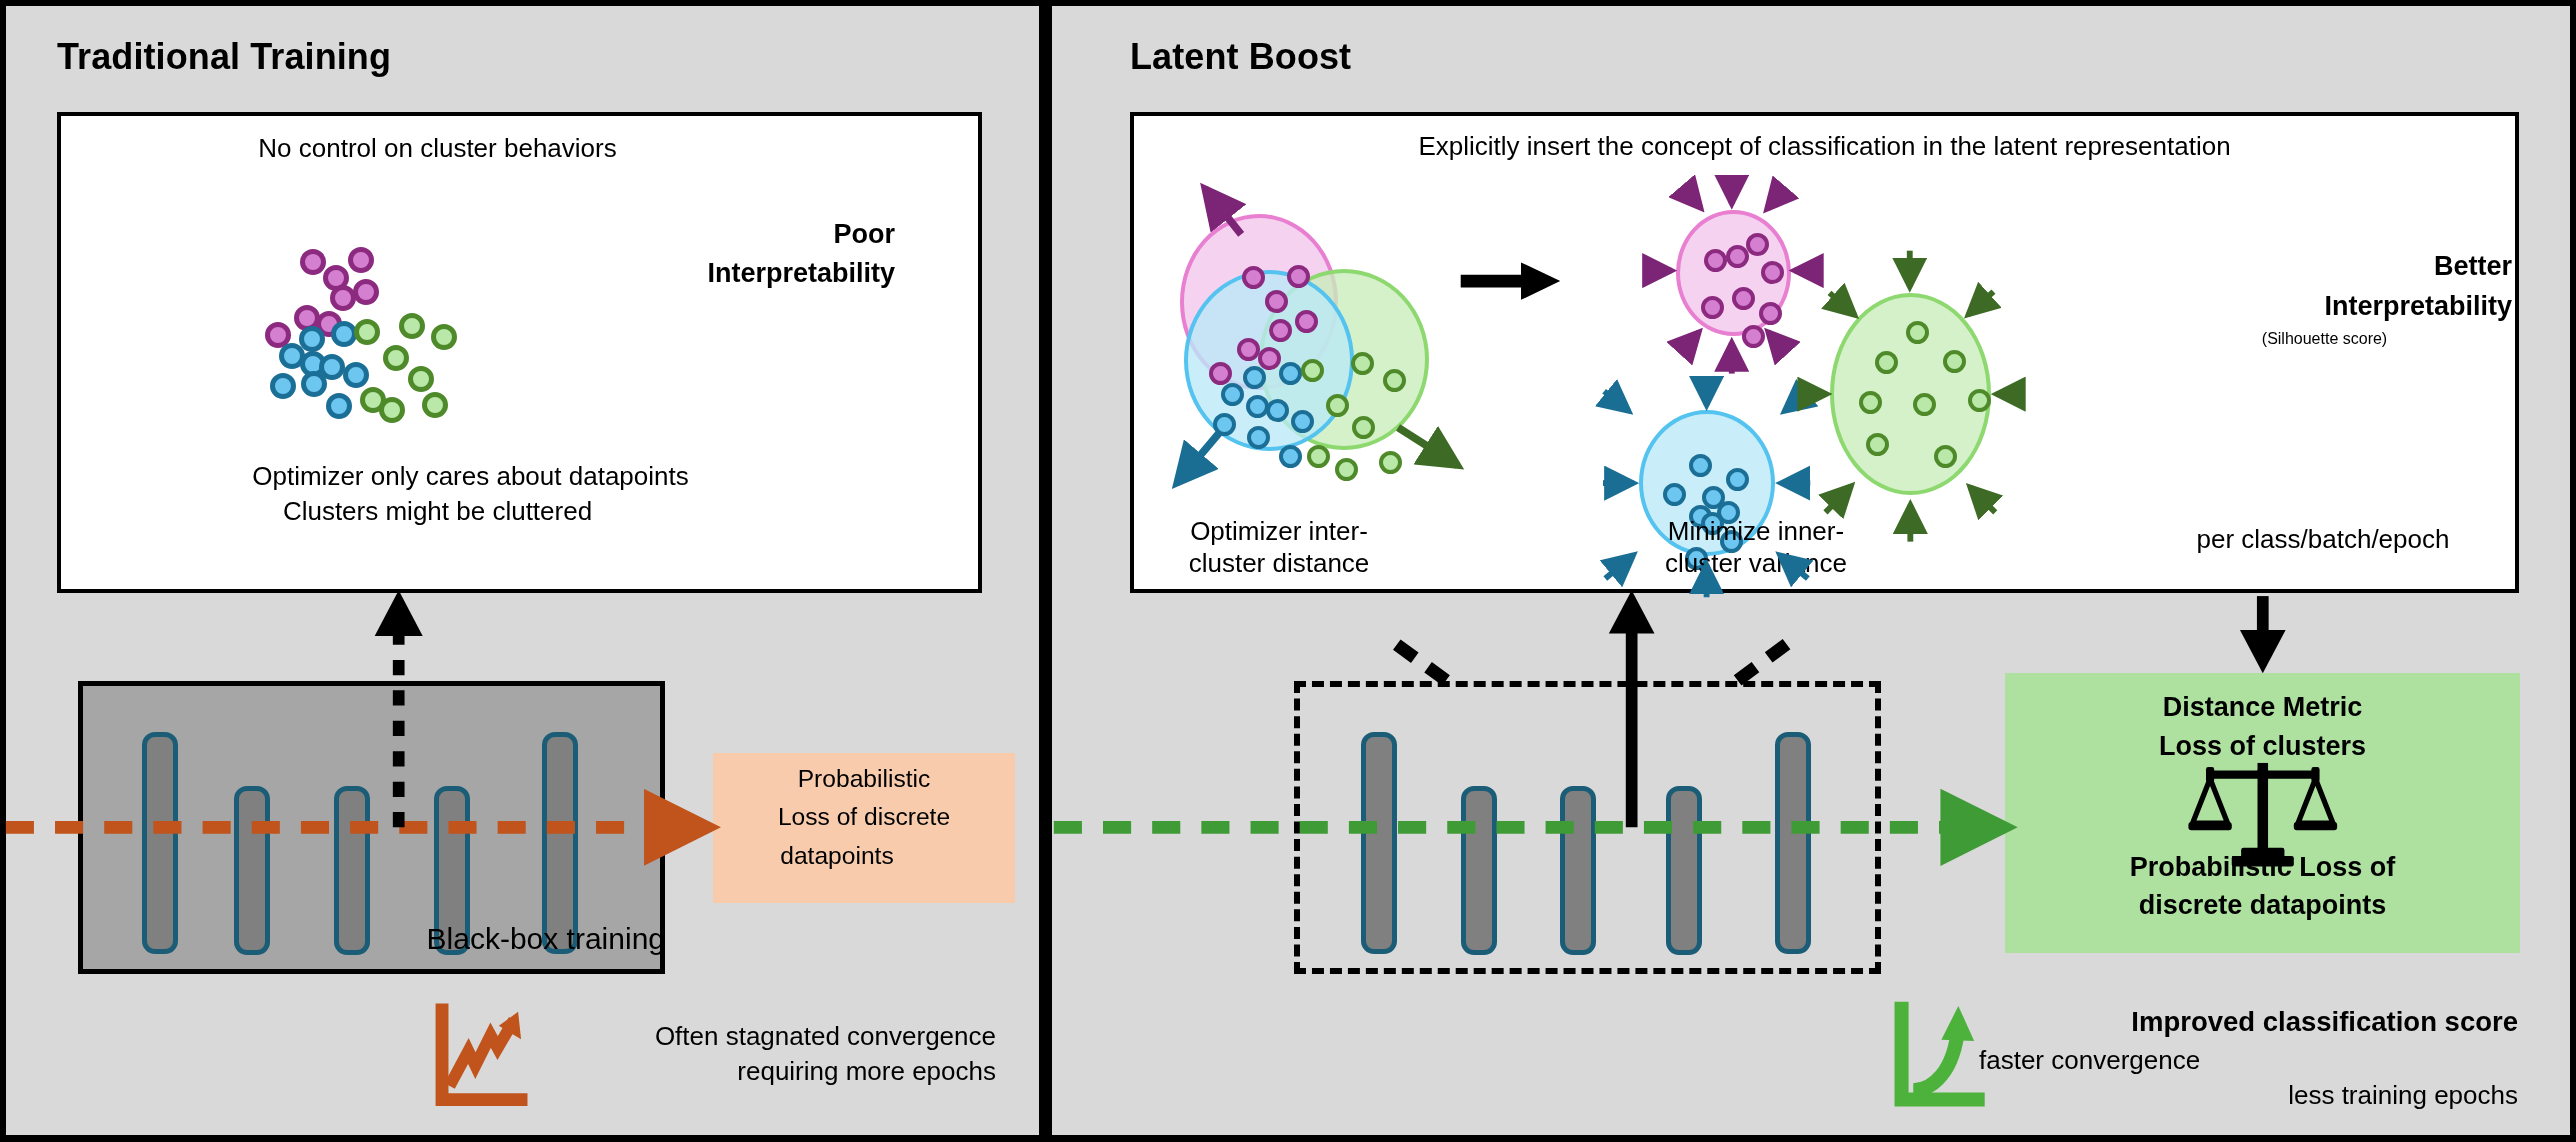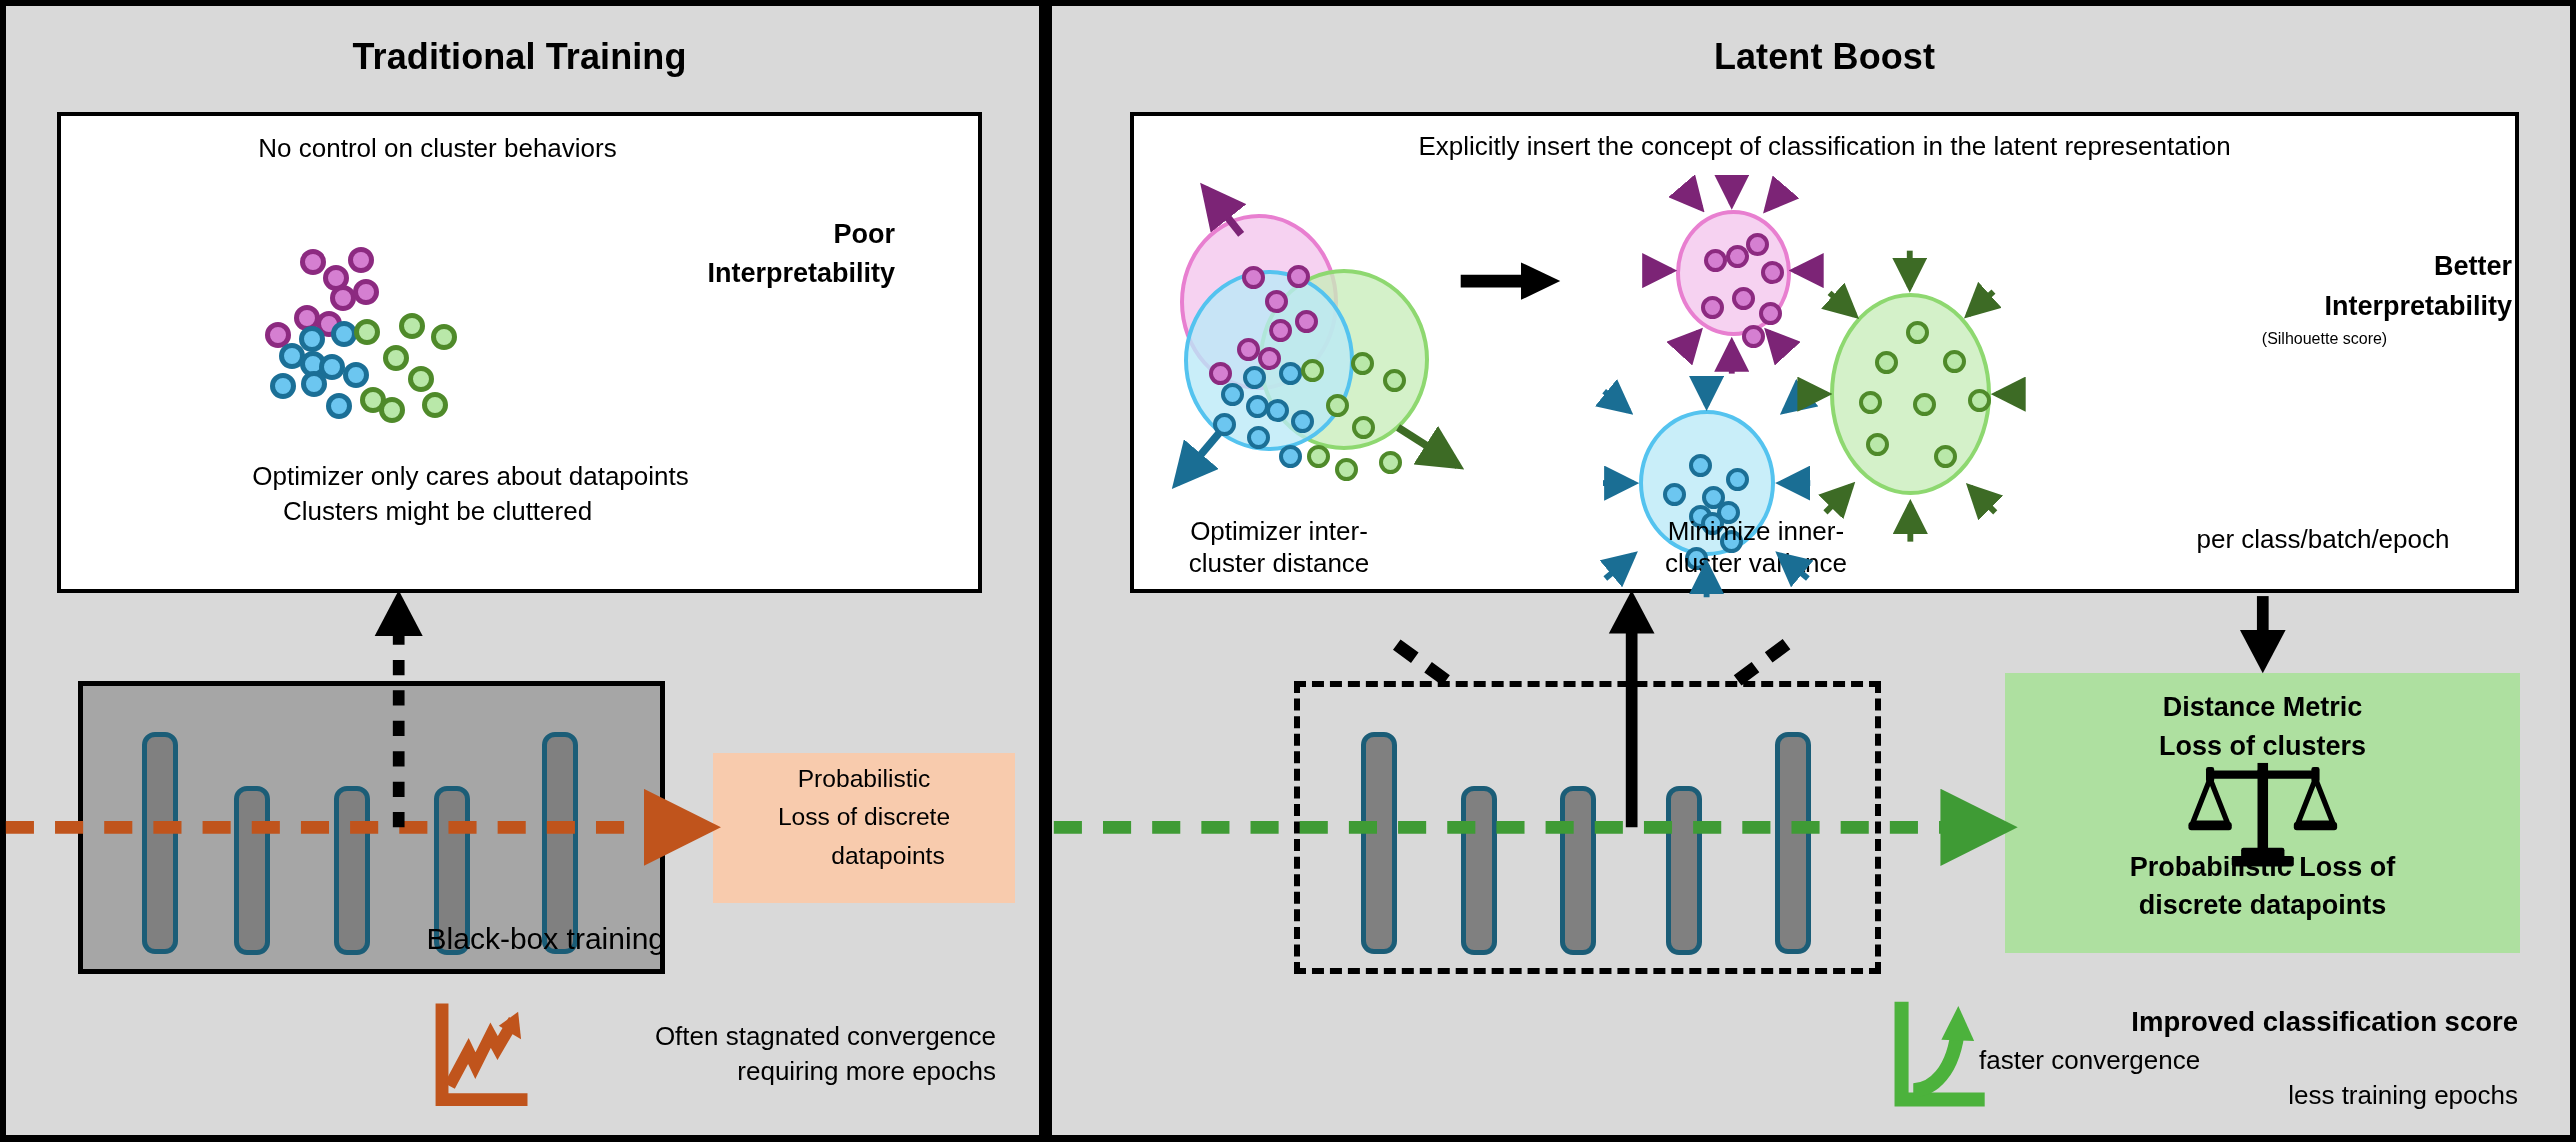--- a/index.html
+++ b/index.html
@@ -15,21 +15,21 @@
 
   
   .edge-top{position:absolute;left:0;top:0;width:2576px;height:5.9px;background:#000;}
   .edge-bottom{position:absolute;left:0;bottom:0;width:2576px;height:8.2px;background:#000;}
   .edge-left{position:absolute;left:0;top:0;width:5.9px;height:1143px;background:#000;}
   .edge-right{position:absolute;right:0;top:0;width:5.9px;height:1143px;background:#000;}
   .divider{position:absolute;left:1039px;top:0;width:13px;height:1143px;background:#000;}
 
   
   .panel-title{
-    position:absolute;text-align:center;font-weight:bold;
+    position:absolute;text-align:left;font-weight:bold;
     font-size:36px;letter-spacing:0.1px;color:#000;
   }
   #left-title{left:57px;top:36px;width:925px;}
   #right-title{left:1130px;top:36px;width:1389px;}
 
   
   .white-box{position:absolute;background:#fff;border:4.1px solid #000;box-sizing:border-box;}
   #left-white{left:57px;top:112px;width:925px;height:481px;}
   #right-white{left:1130px;top:112px;width:1389px;height:481px;}
 
@@ -125,21 +125,21 @@
   <div class="layer" style="left:142px;top:732px;width:36px;height:222px;"></div>
   <div class="layer" style="left:234px;top:786px;width:36px;height:169px;"></div>
   <div class="layer" style="left:334px;top:786px;width:36px;height:169px;"></div>
   <div class="layer" style="left:434px;top:786px;width:36px;height:169px;"></div>
   <div class="layer" style="left:542px;top:732px;width:36px;height:222px;"></div>
   <div class="blackbox-label" style="left:78px;top:922px;width:587px;">Black-box training</div>
 
   <div id="peach-box"></div>
   <div class="flowtext" style="left:713px;top:765px;width:302px;font-size:24.6px;">Probabilistic</div>
   <div class="flowtext" style="left:713px;top:803px;width:302px;font-size:24.6px;">Loss of discrete</div>
-  <div class="flowtext" style="left:744px;top:842px;width:248px;font-size:24.6px;padding-left:20px;">datapoints</div>
+  <div class="flowtext" style="left:713px;top:842px;width:248px;font-size:24.6px;">datapoints</div>
 
   <div class="note" style="left:533px;top:1019px;width:463px;text-align:right;">Often stagnated convergence</div>
   <div class="note" style="left:533px;top:1054px;width:463px;text-align:right;">requiring more epochs</div>
 
   <div class="panel-title" id="right-title">Latent Boost</div>
 
   <div class="white-box" id="right-white"></div>
 
   <div class="ctext" style="left:1130px;top:130px;width:1389px;">Explicitly insert the concept of classification in the latent representation</div>
 

